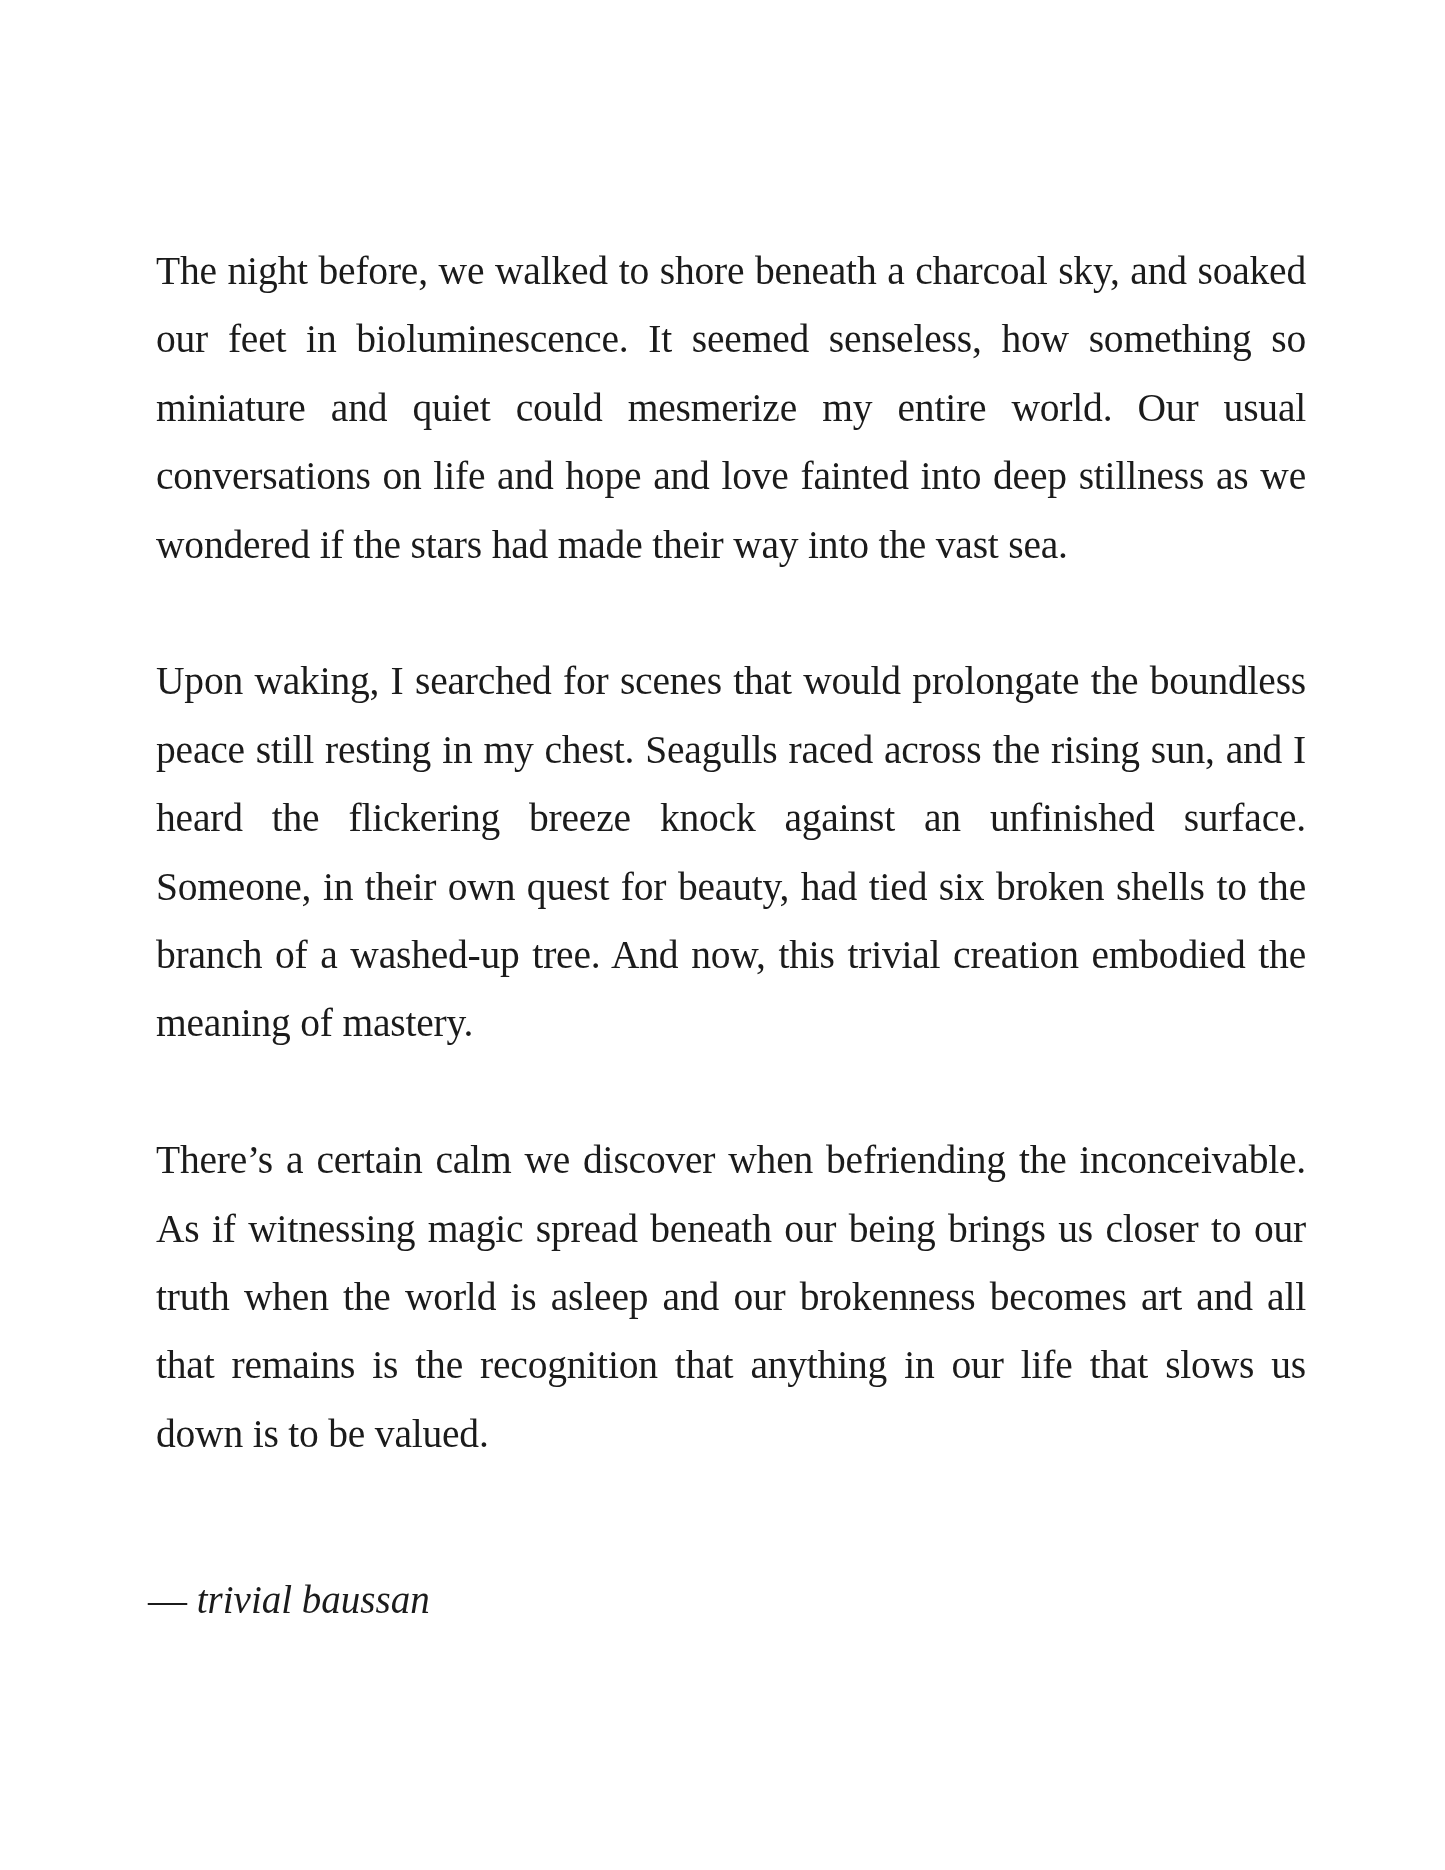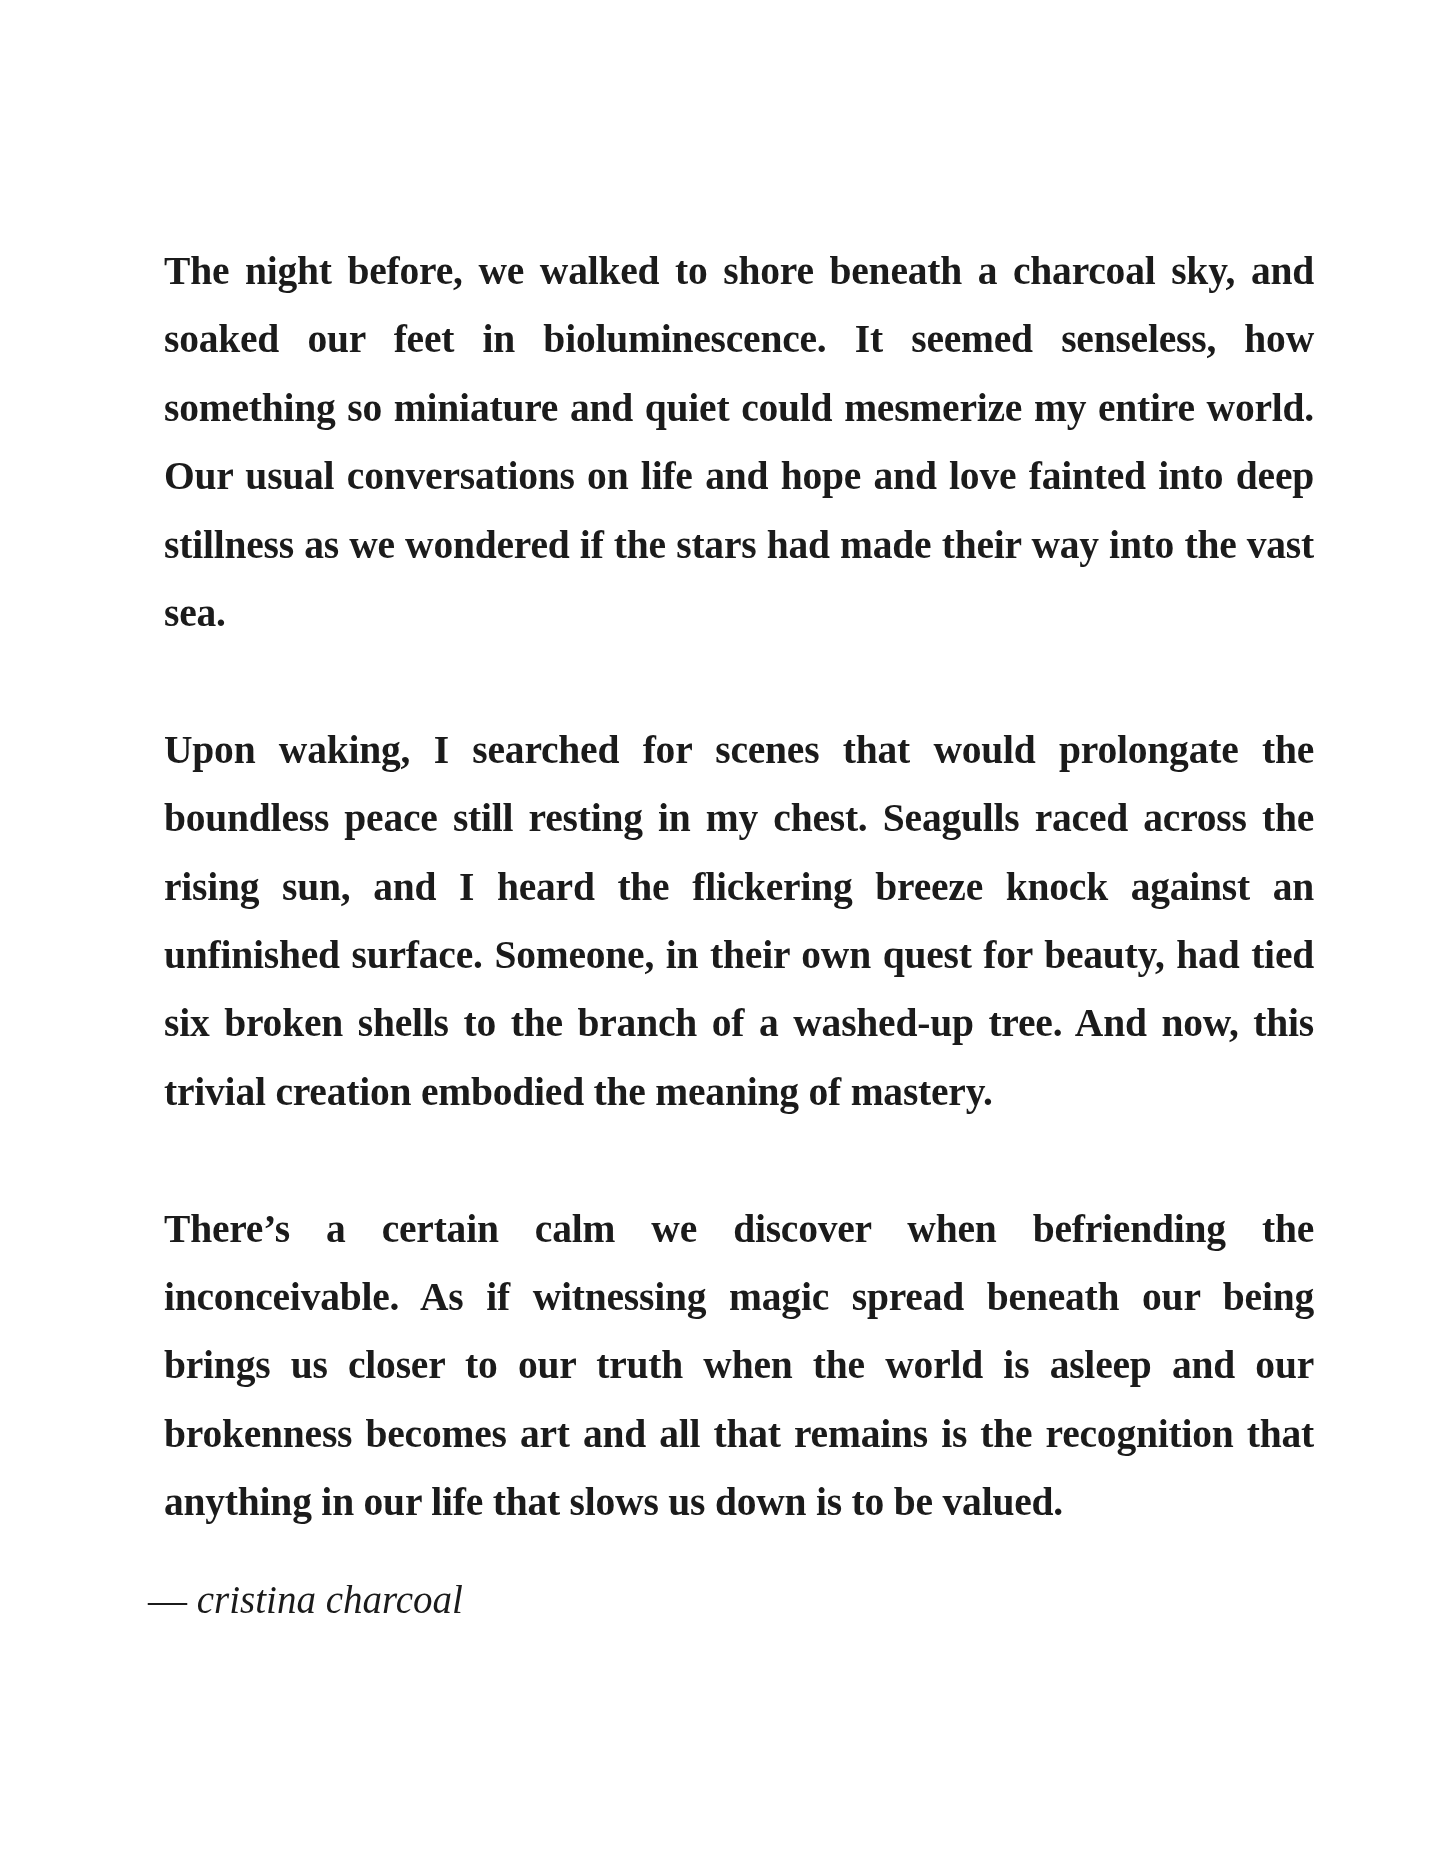--- a/index.html
+++ b/index.html
@@ -16,24 +16,23 @@
       color: #1b1b1b;
     }
     .page {
       position: absolute;
       left: 148px;
       top: 0;
       width: 1150px;
     }
     .body-text {
       position: absolute;
-      left: 16px;
+      left: 8px;
       top: 237px;
       width: 1150px;
-      font-weight: bold;
     }
     .para {
       margin: 0 0 68.4px 0;
       font-size: 39.5px;
       line-height: 68.4px;
       text-align: justify;
       text-align-last: left;
       letter-spacing: -0.2px;
     }
     .para:last-child { margin-bottom: 0; }
@@ -52,15 +51,15 @@
 <body>
 
 <div class="page">
   <div class="body-text">
     <p class="para">The night before, we walked to shore beneath a charcoal sky, and soaked our feet in bioluminescence. It seemed senseless, how something so miniature and quiet could mesmerize my entire world. Our usual conversations on life and hope and love fainted into deep stillness as we wondered if the stars had made their way into the vast sea.</p>
     <p class="para">Upon waking, I searched for scenes that would prolongate the boundless peace still resting in my chest. Seagulls raced across the rising sun, and I heard the flickering breeze knock against an unfinished surface. Someone, in their own quest for beauty, had tied six broken shells to the branch of a washed-up tree. And now, this trivial creation embodied the meaning of mastery.</p>
     <p class="para">There’s a certain calm we discover when befriending the inconceivable. As if witnessing magic spread beneath our being brings us closer to our truth when the world is asleep and our brokenness becomes art and all that remains is the recognition that anything in our life that slows us down is to be valued.</p>
   </div>
   <div class="signature">
     <span class="dash">—</span>
-    <span>cristina charcoal</span>
+    <span>trivial baussan</span>
   </div>
 </div>
 
 </body></html>

